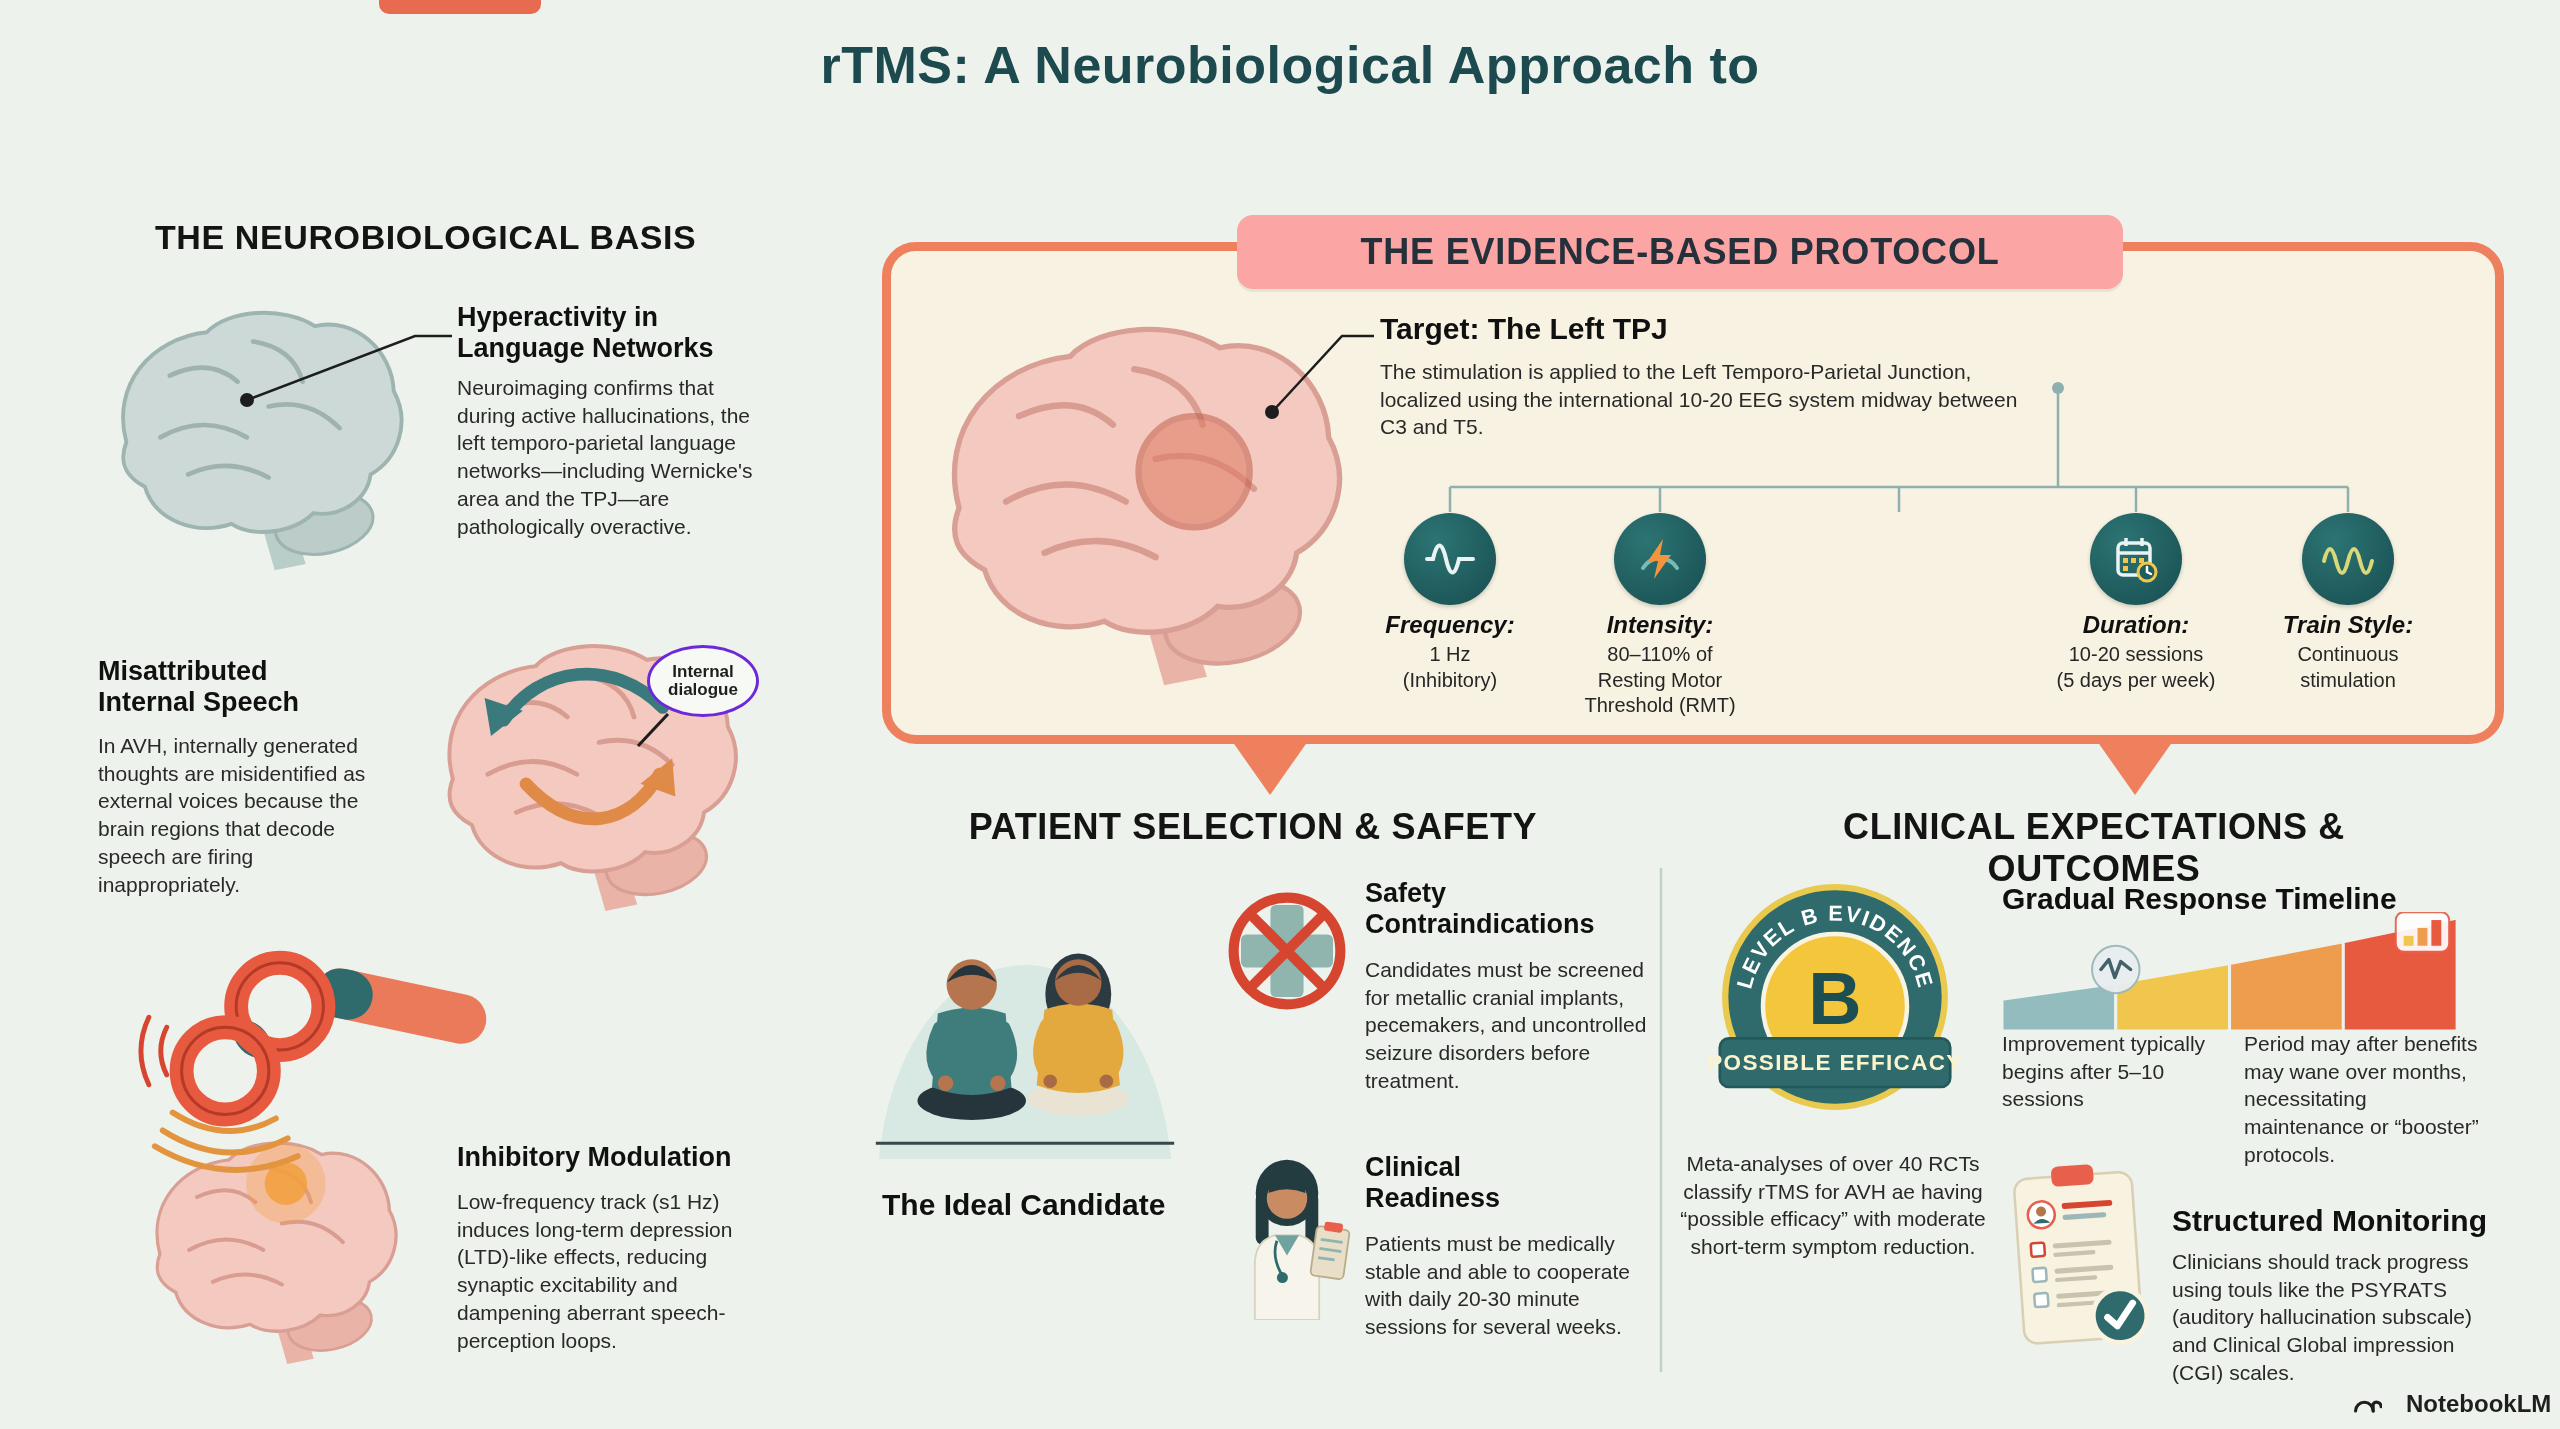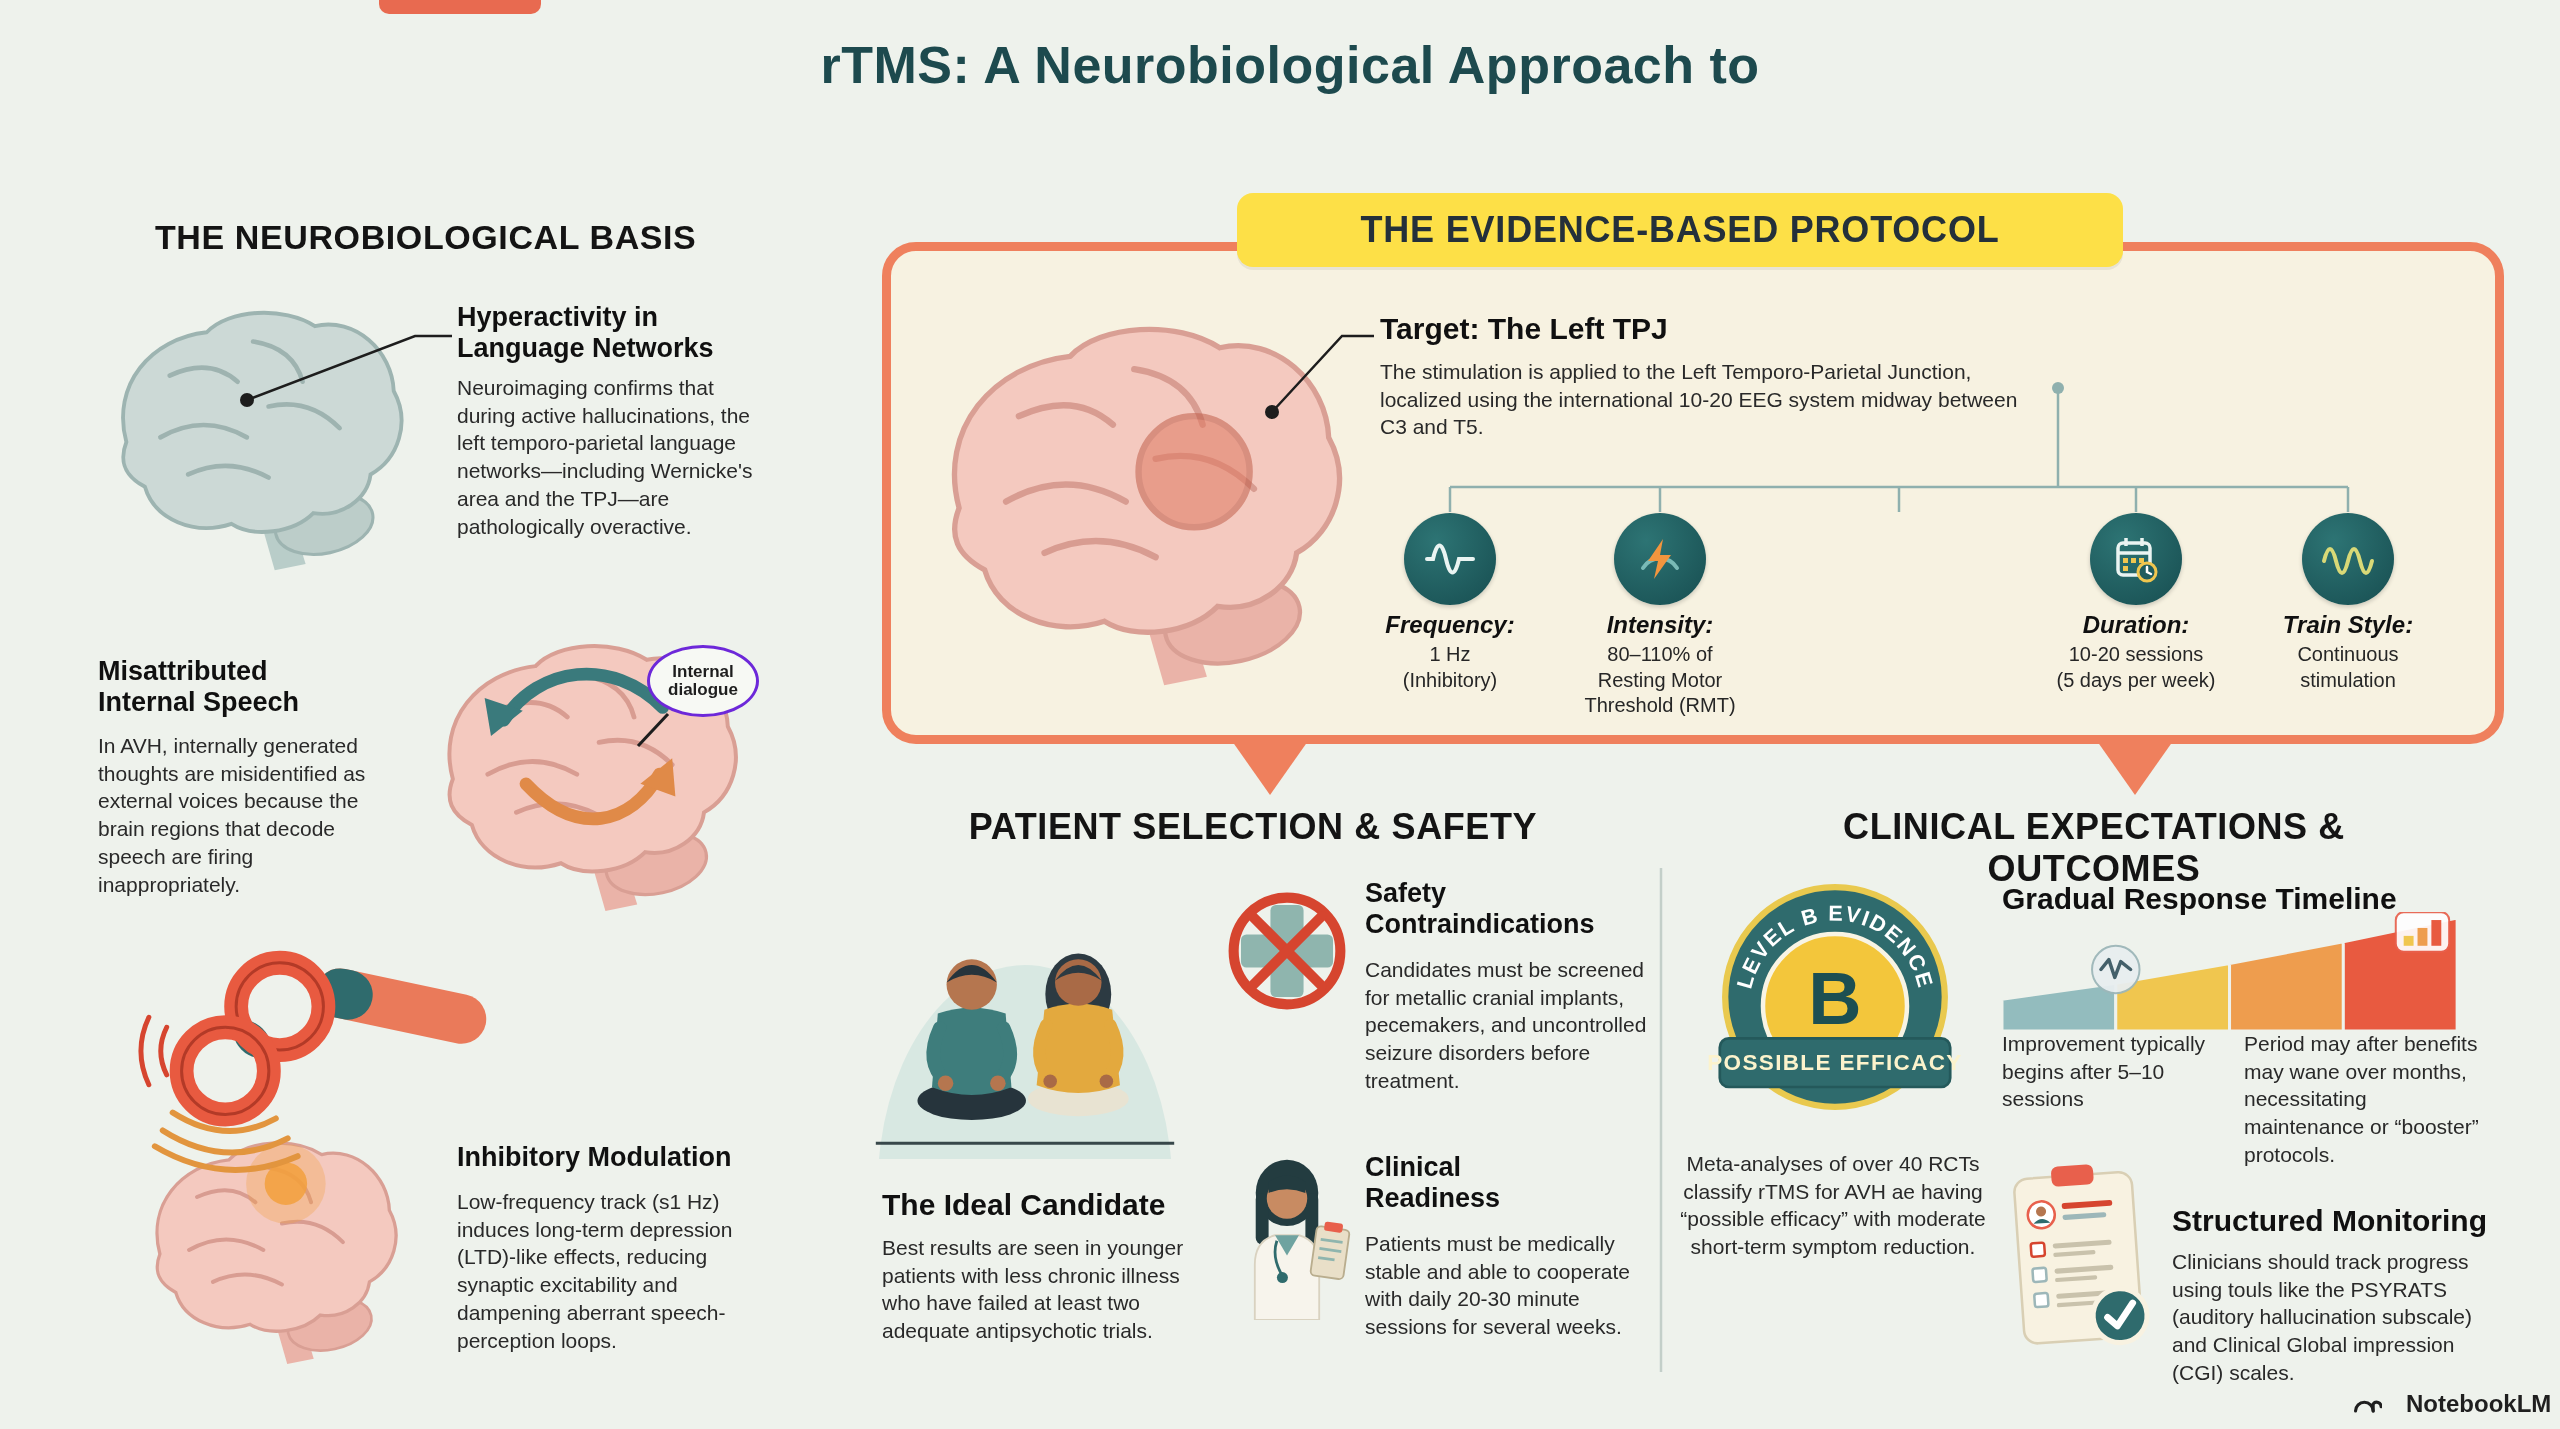--- a/index.html
+++ b/index.html
@@ -13,22 +13,22 @@
   .pre { white-space: pre-line; }
   .title { top: 34px; left: 0; width: 100%; text-align: center;
     font-size: 52px; font-weight: bold; line-height: 1.22; color: #1d4a4e; letter-spacing: .5px; padding-left: 20px; }
   .col-header { font-size: 34px; font-weight: bold; color: #141414; letter-spacing: .6px; }
   .sec-header { font-size: 36px; font-weight: bold; color: #141414; letter-spacing: .6px; text-align: center; }
   .h-lg { font-size: 30px; font-weight: bold; color: #101010; line-height: 1.15; }
   .h-md { font-size: 27px; font-weight: bold; color: #101010; line-height: 1.15; }
   .body-text { font-size: 21px; line-height: 1.32; color: #292929; }
   .proto-box { left: 882px; top: 242px; width: 1622px; height: 502px;
     background: #f7f2e1; border: 9px solid #ef805d; border-radius: 34px; }
-  .proto-banner { left: 1237px; top: 193px; width: 886px; height: 74px;
-    background: #fde047; border-radius: 16px; display: flex; align-items: center; justify-content: center;
+  .proto-banner { left: 1237px; top: 215px; width: 886px; height: 74px;
+    background: #fca5a5; border-radius: 16px; display: flex; align-items: center; justify-content: center;
     font-size: 36px; font-weight: bold; color: #24303a; letter-spacing: .8px; box-shadow: 0 3px 0 rgba(0,0,0,.06); }
   .tri { width: 0; height: 0; border-left: 38px solid transparent; border-right: 38px solid transparent; border-top: 54px solid #ef805d; }
   .stat { width: 220px; text-align: center; }
   .stat .circ { width: 92px; height: 92px; margin: 0 auto; border-radius: 50%;
     background: radial-gradient(circle at 35% 30%, #2d7474, #174d50);
     display: flex; align-items: center; justify-content: center; box-shadow: 0 2px 4px rgba(0,0,0,.18); }
   .stat .lab { margin-top: 6px; font-size: 24px; font-weight: bold; color: #101010; font-style: italic; }
   .stat .val { margin-top: 3px; font-size: 20px; line-height: 1.28; color: #262626; white-space: pre-line; }
   .bubble { left: 647px; top: 645px; width: 112px; height: 72px;
     border: 3px solid #6d28d9; border-radius: 50%; background: #f7f9f4;
@@ -237,21 +237,20 @@
       <path d="M248,162 Q264,196 244,218" fill="none" stroke="#e3a93e" stroke-width="13" stroke-linecap="round"></path>
       <circle cx="186" cy="220" r="7" fill="#a96a46"></circle>
         <circle cx="244" cy="220" r="7" fill="#a96a46"></circle>
       <circle cx="215" cy="118" r="24" fill="#a96a46"></circle>
       <path d="M191,116 Q215,84 239,116 Q215,100 191,116 Z" fill="#2c3a42"></path>
     </g>
     <line x1="6" y1="284" x2="314" y2="284" stroke="#37474a" stroke-width="3"></line>
   </svg>
 
   <div class="abs h-lg" style="left:882px; top:1188px;">The Ideal Candidate</div>
-  <div class="abs body-text" style="left:882px; top:1234px; width:305px;">Best results are seen in younger patients with less chronic illness who have failed at least two adequate antipsychotic trials.</div>
 
   <svg class="abs" style="left:1218px; top:882px;" width="138" height="138" viewBox="0 0 150 150">
     <g fill="#8fb5ae">
       <rect x="57" y="25" width="36" height="100" rx="6"></rect>
       <rect x="25" y="57" width="100" height="36" rx="6"></rect>
     </g>
     <circle cx="75" cy="75" r="58" fill="none" stroke="#d6452f" stroke-width="11"></circle>
     <line x1="37" y1="37" x2="113" y2="113" stroke="#d6452f" stroke-width="11" stroke-linecap="round"></line>
     <line x1="113" y1="37" x2="37" y2="113" stroke="#d6452f" stroke-width="11" stroke-linecap="round"></line>
   </svg>

